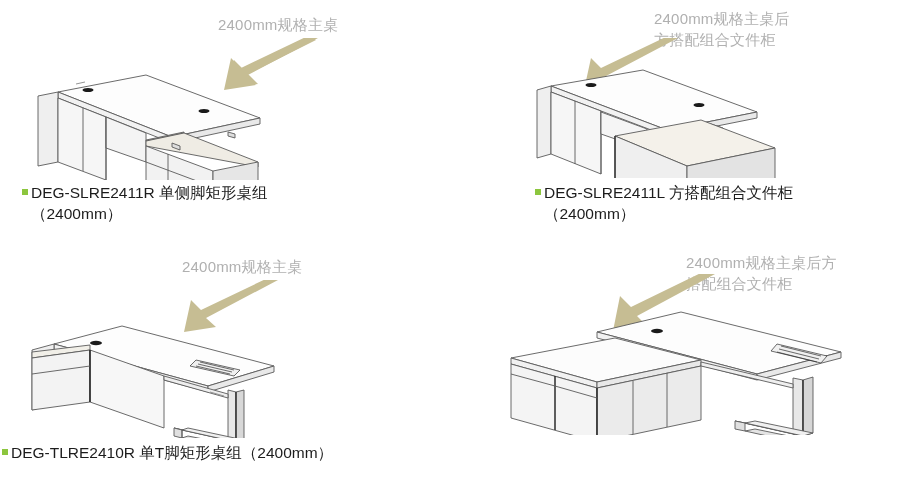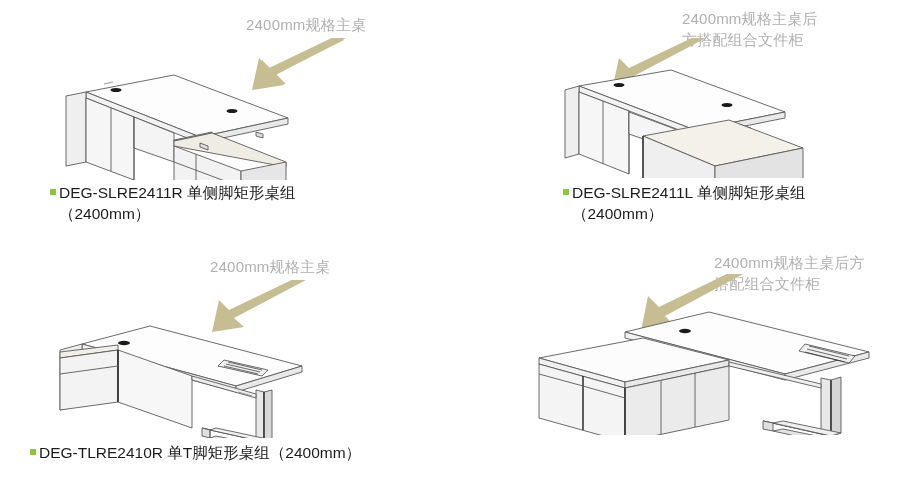--- a/index.html
+++ b/index.html
@@ -8,21 +8,20 @@
     background:#ffffff;
     font-family:"Liberation Sans","DejaVu Sans",sans-serif;
     overflow:hidden;
     position:relative;
   }
   .catalog{
     position:absolute;inset:0;
     display:grid;
     grid-template-columns:455px 455px;
     grid-template-rows:242px 243px;
-    padding-left:28px;
   }
   .cell{position:relative;overflow:hidden;}
 
   
   .callout{
     position:absolute;
     color:#b0b0b0;
     font-size:15px;
     line-height:21px;
     letter-spacing:.2px;
@@ -160,21 +159,21 @@
         <polygon points="152,98 240,80 240,127 152,145" fill="#e3e3e3"></polygon>
         <line x1="80" y1="68" x2="80" y2="114" stroke="#2f2f2f" stroke-width="1.4"></line>
 
         <ellipse cx="56" cy="17" rx="5.5" ry="2" fill="#1a1a1a" stroke="none"></ellipse>
         <ellipse cx="164" cy="37" rx="5.5" ry="2" fill="#1a1a1a" stroke="none"></ellipse>
       </g>
     </svg>
 
     <div class="caption">
       <span class="bullet"></span>
-      <span class="caption-text">DEG-SLRE2411L 单侧脚矩形桌组
+      <span class="caption-text">DEG-SLRE2411L 方搭配组合文件柜
 （2400mm）</span>
     </div>
   </div>
 
   <div class="cell c3">
 
     <div class="callout">2400mm规格主桌</div>
 
     <svg class="arrow" width="120" height="56" viewBox="0 0 120 56">
       <polygon points="118,0 46,38 56,47 24,52 31,20 41,30 112,-4" fill="#c6bd93"></polygon>

